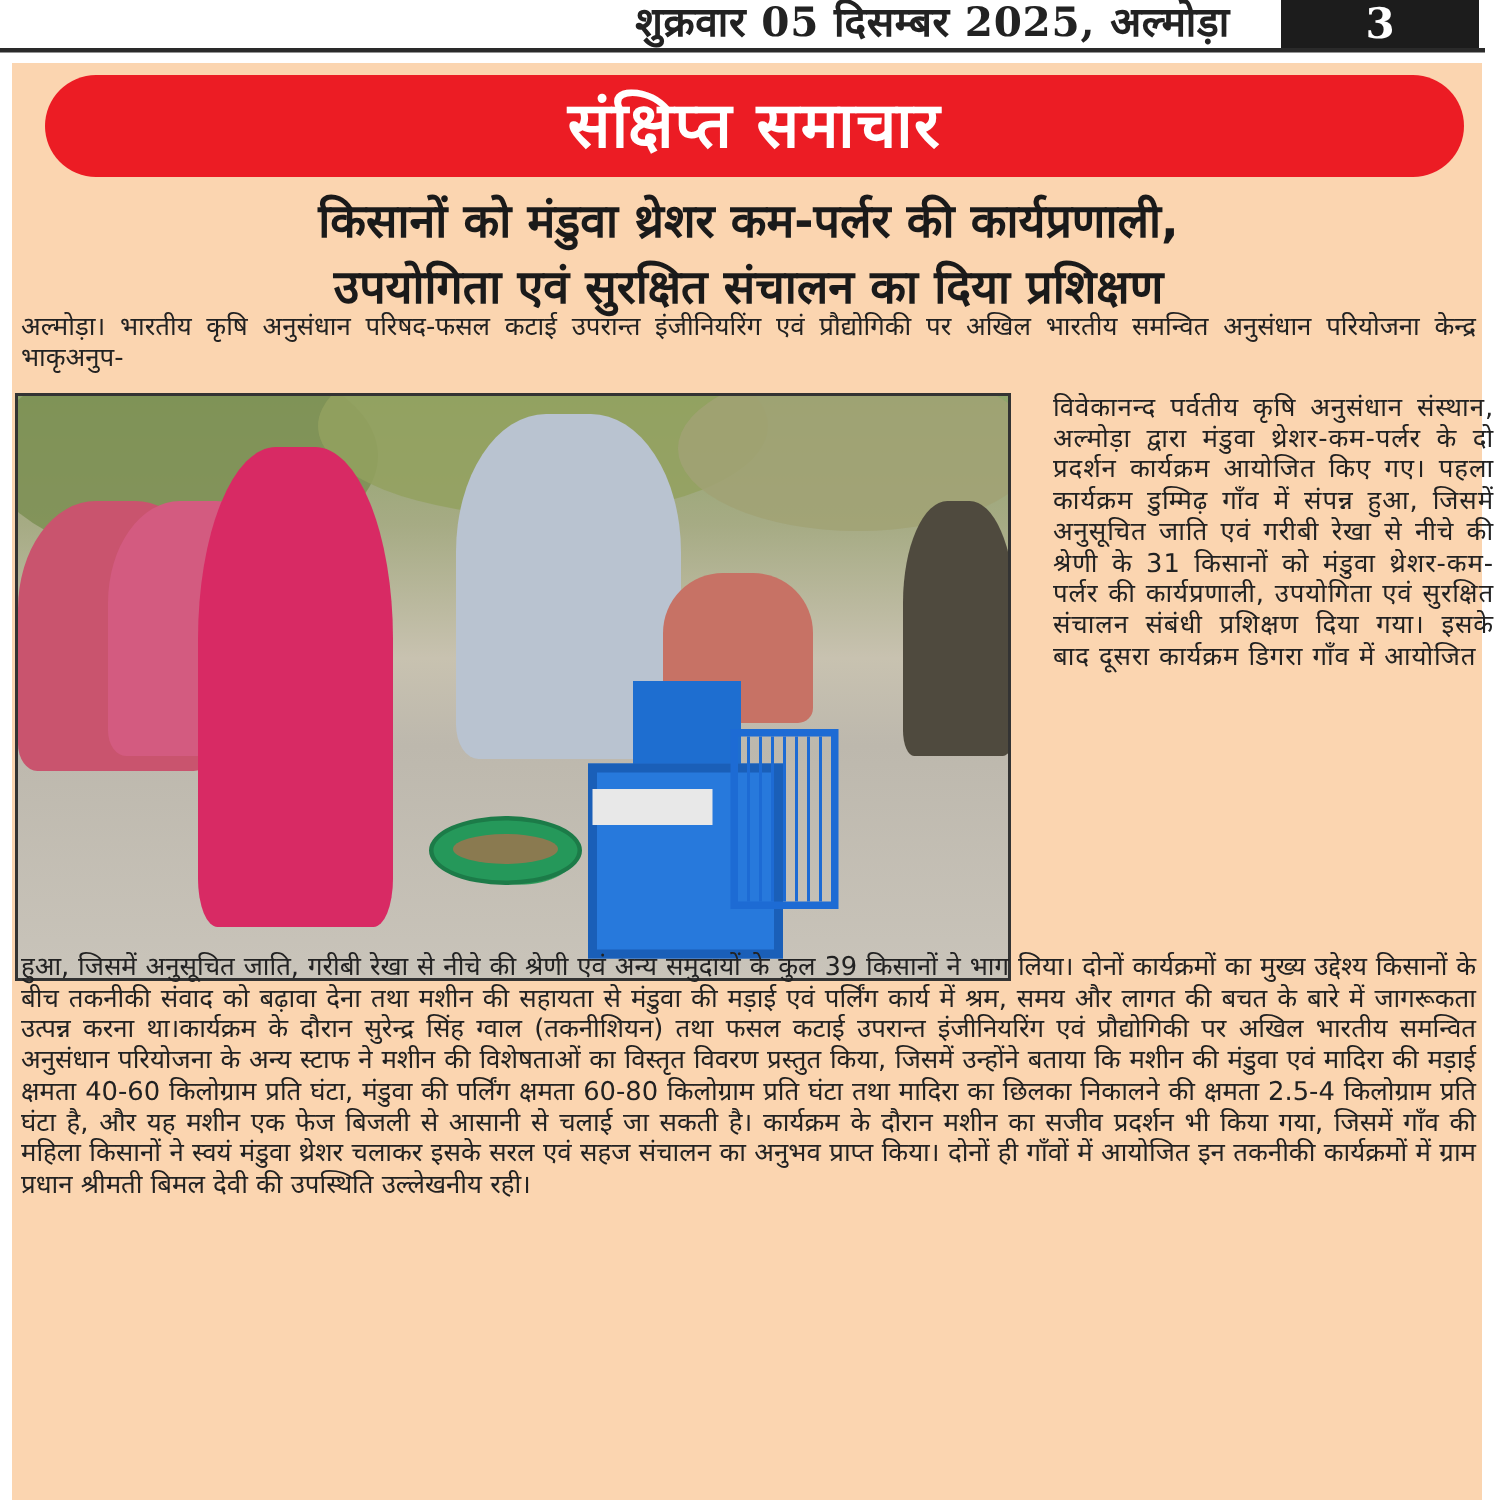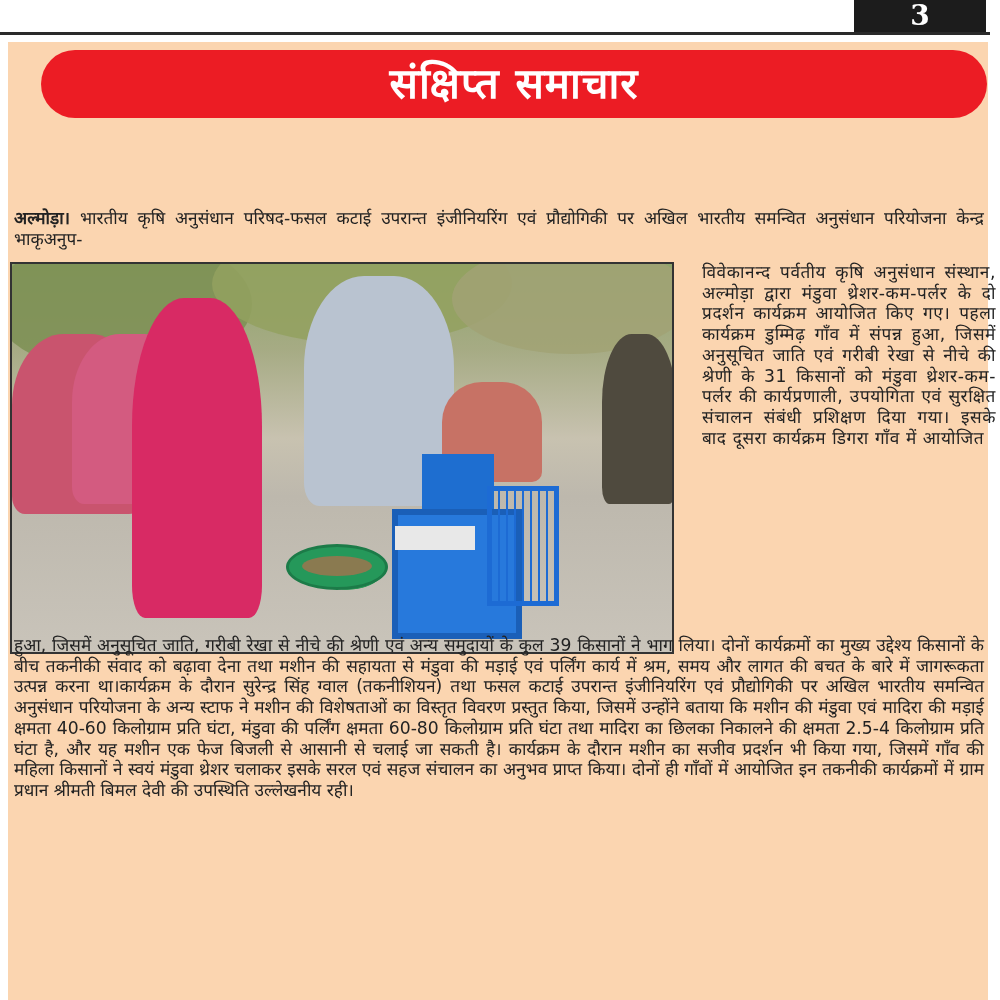--- a/index.html
+++ b/index.html
@@ -23,41 +23,41 @@
     .masthead-rule {
       position: absolute; left: 0; top: 32px; width: 990px; height: 3px; background: #2a2a2a;
     }
 
     .panel {
       position: absolute; left: 8px; top: 42px; width: 980px; height: 958px;
       background: #fbd5b0;
     }
 
     .section-banner {
-      position: absolute; left: 41px; top: 50px; width: 946px; height: 68px;
+      position: absolute; left: 30px; top: 50px; width: 946px; height: 68px;
       background: #ec1c24; border-radius: 34px;
       color: #fff; text-align: center; line-height: 68px;
       font-family: "DejaVu Sans", sans-serif; font-size: 42px; font-weight: bold;
       letter-spacing: 1px;
     }
 
     .headline {
       position: absolute; left: 14px; top: 126px; width: 970px;
       text-align: center; font-family: "DejaVu Sans", sans-serif; font-weight: bold;
       font-size: 31px; line-height: 44px; color: #1a1a1a;
     }
 
     .body-text {
       font-family: "DejaVu Sans", sans-serif; font-size: 17.2px; line-height: 20.7px; color: #222;
       text-align: justify;
     }
     .lead {
       position: absolute; left: 14px; top: 208px; width: 970px;
     }
-    .lead .dateline { font-weight: bold; margin-top: 28px; }
+    .lead .dateline { font-weight: normal; margin-top: 28px; }
 
     .photo {
       position: absolute; left: 10px; top: 262px; width: 664px; height: 392px;
       border: 2px solid #333;
       background:
         radial-gradient(ellipse 60px 34px at 335px 305px, #2f9a5a 0 60%, transparent 62%),
         linear-gradient(180deg, #8fa56c 0%, #a6ab84 22%, #c8c2b0 45%, #bdb8ad 60%, #c9c4ba 100%);
       overflow: hidden;
     }
     .photo .tree { position: absolute; border-radius: 50%; background: #7d8f53; opacity: .85; }
@@ -78,30 +78,32 @@
     }
     .next-headline-fragment {
       position: absolute; left: 14px; top: 986px; width: 970px; height: 14px; overflow: hidden;
       font-family: "DejaVu Sans", sans-serif; font-weight: bold; font-size: 28px; line-height: 14px; color: #1a1a1a;
     }
   </style>
 </head>
 <body>
 
 <header class="masthead">
+  <div class="masthead-date">शुक्रवार 05 दिसम्बर 2025, अल्मोड़ा</div>
   <div class="page-number-box">3</div>
   <div class="masthead-rule"></div>
 </header>
 
 <div class="panel"></div>
 
 <div class="section-banner">संक्षिप्त समाचार</div>
 
 <h1 class="headline">
-  <br>
+  <span>किसानों को मंडुवा थ्रेशर कम-पर्लर की कार्यप्रणाली,</span><br>
+  <span>उपयोगिता एवं सुरक्षित संचालन का दिया प्रशिक्षण</span>
 </h1>
 
 <p class="body-text lead">
   <span class="dateline">अल्मोड़ा।</span><span> भारतीय कृषि अनुसंधान परिषद-फसल कटाई उपरान्त इंजीनियरिंग एवं प्रौद्योगिकी पर अखिल भारतीय समन्वित अनुसंधान परियोजना केन्द्र भाकृअनुप-</span>
 </p>
 
 <figure class="photo" title="महिला किसान मंडुवा थ्रेशर-कम-पर्लर मशीन चलाते हुए, साथ में तकनीशियन एवं अन्य ग्रामीण महिलाएँ">
   <div class="tree" style="left:-20px;top:-30px;width:260px;height:140px;"></div>
   <div class="tree" style="left:200px;top:-40px;width:300px;height:120px;background:#93a15f;"></div>
   <div class="tree" style="left:440px;top:-20px;width:240px;height:110px;background:#a1a274;"></div>

